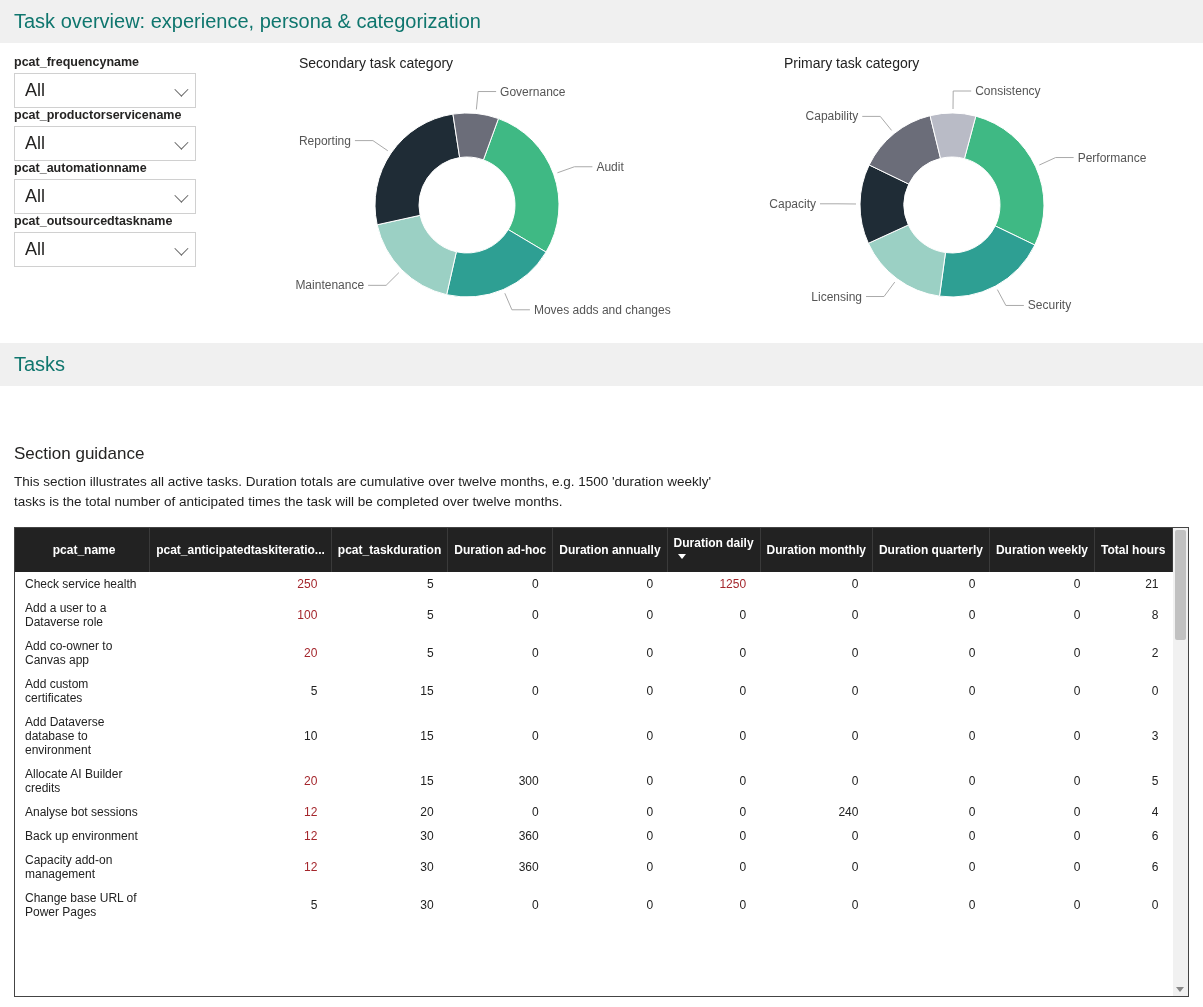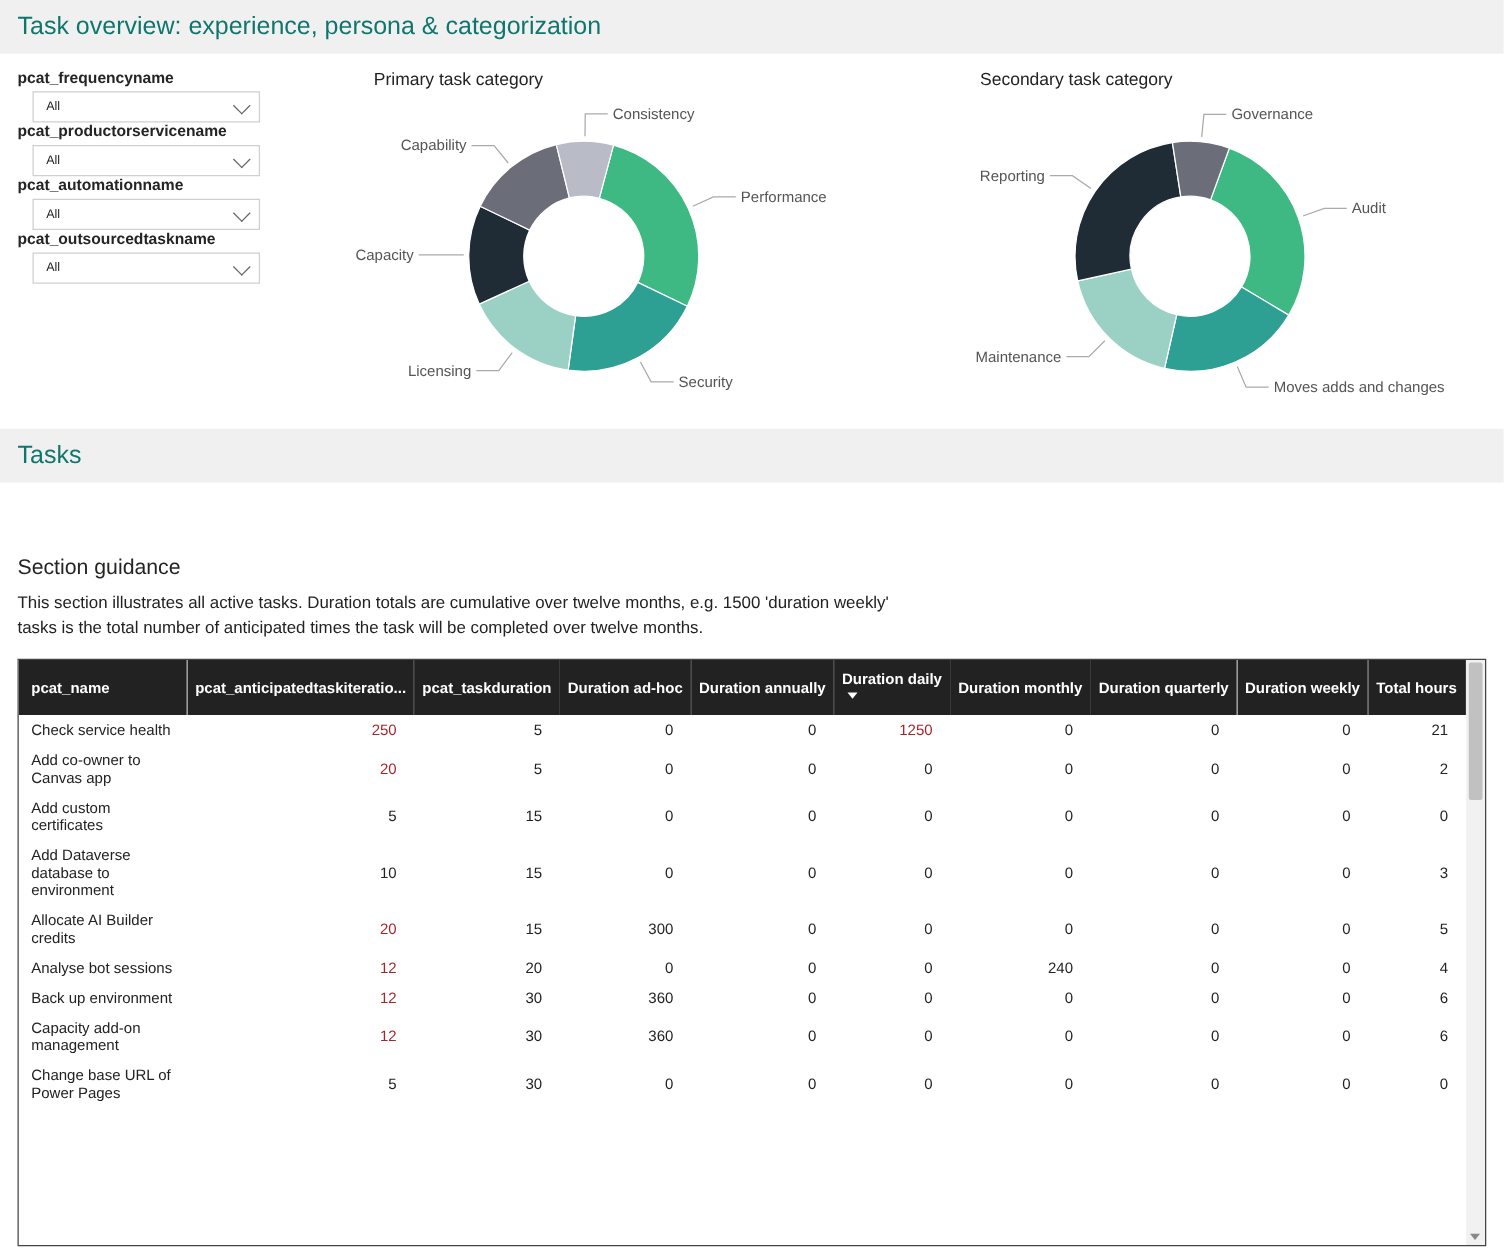--- a/index.html
+++ b/index.html
@@ -32,25 +32,24 @@
     font-weight: 600;
     margin-bottom: 4px;
   }
   .filter-select {
     border: 1px solid #d0d0d0;
     padding: 6px 10px;
     width: 182px;
     display: flex;
     justify-content: space-between;
     align-items: center;
-    font-size: 10px;
+    font-size: 18px;
     color: #252423;
     cursor: pointer;
     background: #fff;
-    margin-left: 12px;
   }
   .chev {
     width: 10px; height: 10px;
     border-right: 1.5px solid #666;
     border-bottom: 1.5px solid #666;
     transform: rotate(45deg) translateY(-2px);
   }
   .charts-col {
     flex: 1;
     display: flex;
@@ -188,20 +187,42 @@
       </div>
       <div>
     <div class="filter-label">pcat_outsourcedtaskname</div>
     <div class="filter-select">
       <span>All</span>
       <span class="chev"></span>
     </div>
       </div>
     </div>
   <div class="charts-col">
+    <div class="chart-block">
+      <div class="chart-title">Secondary task category</div>
+      <div class="donut-wrap" id="donut2">
+          <svg width="460" height="260">
+            <path d="M 261.4658531859615 43.54827888769644 A 92 92 0 0 1 309.0243105176211 177.1079435680926 L 271.23007505267185 154.57805751378746 A 48 48 0 0 0 246.4169668796321 84.8947542022764 Z" fill="#3fb984" stroke="#fff" stroke-width="1"></path>
+            <polyline points="320.4375154675805,97.79664930397554 337.39454961775186,91.75852104847095 355.39454961775186,91.75852104847095" fill="none" stroke="#aaa" stroke-width="1"></polyline>
+            <text x="359.39454961775186" y="95.75852104847095" font-size="12" fill="#555" text-anchor="start">Audit</text>
+            <path d="M 309.0243105176211 177.1079435680926 A 92 92 0 0 1 209.617538219009 219.7137405961118 L 219.36567211426555 176.80716900666704 A 48 48 0 0 0 271.23007505267185 154.57805751378746 Z" fill="#2e9f93" stroke="#fff" stroke-width="1"></path>
+            <polyline points="267.8184233207313,218.2369925685025 274.9093776933684,234.78142867509672 292.9093776933684,234.78142867509672" fill="none" stroke="#aaa" stroke-width="1"></polyline>
+            <text x="296.9093776933684" y="238.78142867509672" font-size="12" fill="#555" text-anchor="start">Moves adds and changes</text>
+            <path d="M 209.617538219009 219.7137405961118 A 92 92 0 0 1 140.14615039325656 149.7556500993698 L 183.11973063995993 140.30729570401903 A 48 48 0 0 0 219.36567211426555 176.80716900666704 Z" fill="#9bd0c4" stroke="#fff" stroke-width="1"></path>
+            <polyline points="161.88120929249396,197.6448841565051 149.1089360348366,210.32829993584977 131.1089360348366,210.32829993584977" fill="none" stroke="#aaa" stroke-width="1"></polyline>
+            <text x="127.1089360348366" y="214.32829993584977" font-size="12" fill="#555" text-anchor="end">Maintenance</text>
+            <path d="M 140.14615039325656 149.7556500993698 A 92 92 0 0 1 215.92530306186853 39.08298890691714 L 222.6566798583662 82.56503769056546 A 48 48 0 0 0 183.11973063995993 140.30729570401903 Z" fill="#1f2c36" stroke="#fff" stroke-width="1"></path>
+            <polyline points="150.78910416528367,75.76316767120593 135.93706119627439,65.59376160955705 117.93706119627439,65.59376160955705" fill="none" stroke="#aaa" stroke-width="1"></polyline>
+            <text x="113.93706119627439" y="69.59376160955705" font-size="12" fill="#555" text-anchor="end">Reporting</text>
+            <path d="M 215.92530306186853 39.08298890691714 A 92 92 0 0 1 261.4658531859615 43.54827888769644 L 246.41696687963213 84.8947542022764 A 48 48 0 0 0 222.6566798583662 82.56503769056546 Z" fill="#6b6d79" stroke="#fff" stroke-width="1"></path>
+            <polyline points="239.36795837687842,34.45816960174422 241.12445057254314,16.544076402071255 259.12445057254314,16.544076402071255" fill="none" stroke="#aaa" stroke-width="1"></polyline>
+            <text x="263.12445057254314" y="20.544076402071255" font-size="12" fill="#555" text-anchor="start">Governance</text>
+          </svg>
+        </div>
+    </div>
     <div class="chart-block">
       <div class="chart-title">Primary task category</div>
       <div class="donut-wrap" id="donut1">
           <svg width="460" height="260">
             <path d="M 253.8113521494319 41.13482398140572 A 92 92 0 0 1 312.8293269690018 170.04126114225414 L 273.21530102730526 150.89109276987173 A 48 48 0 0 0 242.423314164921 83.63556033812472 Z" fill="#3fb984" stroke="#fff" stroke-width="1"></path>
             <polyline points="317.28666646851855,90.03704394300149 333.65291643136584,82.54398968231428 351.65291643136584,82.54398968231428" fill="none" stroke="#aaa" stroke-width="1"></polyline>
             <text x="355.65291643136584" y="86.54398968231428" font-size="12" fill="#555" text-anchor="start">Performance</text>
             <path d="M 312.8293269690018 170.04126114225414 A 92 92 0 0 1 217.51416733604398 221.14880132337282 L 223.4856525231534 177.5558963426293 A 48 48 0 0 0 273.21530102730526 150.89109276987173 Z" fill="#2e9f93" stroke="#fff" stroke-width="1"></path>
             <polyline points="275.3648734274292,214.60513139823925 283.8707871950721,230.46859353540913 301.8707871950721,230.46859353540913" fill="none" stroke="#aaa" stroke-width="1"></polyline>
             <text x="305.8707871950721" y="234.46859353540913" font-size="12" fill="#555" text-anchor="start">Security</text>
@@ -213,56 +234,34 @@
             <text x="94.00625069233162" y="132.80621661074795" font-size="12" fill="#555" text-anchor="end">Capacity</text>
             <path d="M 147.17067303099822 89.95873885774586 A 92 92 0 0 1 208.05492190277062 40.655646248313474 L 218.55039403622814 83.38555456433747 A 48 48 0 0 0 186.7846989726947 109.10890723012827 Z" fill="#6b6d79" stroke="#fff" stroke-width="1"></path>
             <polyline points="169.58524245921564,55.393987700130765 158.25747542031854,41.4053603939053 140.25747542031854,41.4053603939053" fill="none" stroke="#aaa" stroke-width="1"></polyline>
             <text x="136.25747542031854" y="45.4053603939053" font-size="12" fill="#555" text-anchor="end">Capability</text>
             <path d="M 208.05492190277062 40.655646248313474 A 92 92 0 0 1 253.81135214943194 41.13482398140573 L 242.423314164921 83.63556033812472 A 48 48 0 0 0 218.55039403622814 83.38555456433747 Z" fill="#b9bbc6" stroke="#fff" stroke-width="1"></path>
             <polyline points="231.0052912751597,34.005263740910834 231.19378338925213,16.00625069233162 249.19378338925213,16.00625069233162" fill="none" stroke="#aaa" stroke-width="1"></polyline>
             <text x="253.19378338925213" y="20.00625069233162" font-size="12" fill="#555" text-anchor="start">Consistency</text>
           </svg>
         </div>
     </div>
-    <div class="chart-block">
-      <div class="chart-title">Secondary task category</div>
-      <div class="donut-wrap" id="donut2">
-          <svg width="460" height="260">
-            <path d="M 261.4658531859615 43.54827888769644 A 92 92 0 0 1 309.0243105176211 177.1079435680926 L 271.23007505267185 154.57805751378746 A 48 48 0 0 0 246.4169668796321 84.8947542022764 Z" fill="#3fb984" stroke="#fff" stroke-width="1"></path>
-            <polyline points="320.4375154675805,97.79664930397554 337.39454961775186,91.75852104847095 355.39454961775186,91.75852104847095" fill="none" stroke="#aaa" stroke-width="1"></polyline>
-            <text x="359.39454961775186" y="95.75852104847095" font-size="12" fill="#555" text-anchor="start">Audit</text>
-            <path d="M 309.0243105176211 177.1079435680926 A 92 92 0 0 1 209.617538219009 219.7137405961118 L 219.36567211426555 176.80716900666704 A 48 48 0 0 0 271.23007505267185 154.57805751378746 Z" fill="#2e9f93" stroke="#fff" stroke-width="1"></path>
-            <polyline points="267.8184233207313,218.2369925685025 274.9093776933684,234.78142867509672 292.9093776933684,234.78142867509672" fill="none" stroke="#aaa" stroke-width="1"></polyline>
-            <text x="296.9093776933684" y="238.78142867509672" font-size="12" fill="#555" text-anchor="start">Moves adds and changes</text>
-            <path d="M 209.617538219009 219.7137405961118 A 92 92 0 0 1 140.14615039325656 149.7556500993698 L 183.11973063995993 140.30729570401903 A 48 48 0 0 0 219.36567211426555 176.80716900666704 Z" fill="#9bd0c4" stroke="#fff" stroke-width="1"></path>
-            <polyline points="161.88120929249396,197.6448841565051 149.1089360348366,210.32829993584977 131.1089360348366,210.32829993584977" fill="none" stroke="#aaa" stroke-width="1"></polyline>
-            <text x="127.1089360348366" y="214.32829993584977" font-size="12" fill="#555" text-anchor="end">Maintenance</text>
-            <path d="M 140.14615039325656 149.7556500993698 A 92 92 0 0 1 215.92530306186853 39.08298890691714 L 222.6566798583662 82.56503769056546 A 48 48 0 0 0 183.11973063995993 140.30729570401903 Z" fill="#1f2c36" stroke="#fff" stroke-width="1"></path>
-            <polyline points="150.78910416528367,75.76316767120593 135.93706119627439,65.59376160955705 117.93706119627439,65.59376160955705" fill="none" stroke="#aaa" stroke-width="1"></polyline>
-            <text x="113.93706119627439" y="69.59376160955705" font-size="12" fill="#555" text-anchor="end">Reporting</text>
-            <path d="M 215.92530306186853 39.08298890691714 A 92 92 0 0 1 261.4658531859615 43.54827888769644 L 246.41696687963213 84.8947542022764 A 48 48 0 0 0 222.6566798583662 82.56503769056546 Z" fill="#6b6d79" stroke="#fff" stroke-width="1"></path>
-            <polyline points="239.36795837687842,34.45816960174422 241.12445057254314,16.544076402071255 259.12445057254314,16.544076402071255" fill="none" stroke="#aaa" stroke-width="1"></polyline>
-            <text x="263.12445057254314" y="20.544076402071255" font-size="12" fill="#555" text-anchor="start">Governance</text>
-          </svg>
-        </div>
-    </div>
   </div>
 </div>
 
 <div class="section-header">Tasks</div>
 
 <div class="guidance-title">Section guidance</div>
 <div class="guidance-text">This section illustrates all active tasks. Duration totals are cumulative over twelve months, e.g. 1500 'duration weekly' tasks is the total number of anticipated times the task will be completed over twelve months.</div>
 
 <div class="table-container">
   <div class="table-scroll">
     <table>
       <thead>
           <tr id="thead-row">
-            <th style="width: 300px;">pcat_name</th>
+            <th style="width: 300px; text-align: center;">pcat_name</th>
             <th style="width: 140px; text-align: left;">pcat_anticipatedtaskiteratio...</th>
             <th style="width: 90px; text-align: left;">pcat_taskduration</th>
             <th style="width: 84px; text-align: left;">Duration ad-hoc</th>
             <th style="width: 90px; text-align: left;">Duration annually</th>
             <th style="width: 80px; text-align: left; line-height: 1.1;">Duration daily<br><span class="sort-ind"></span></th>
             <th style="width: 90px; text-align: left;">Duration monthly</th>
             <th style="width: 100px; text-align: right;">Duration quarterly</th>
             <th style="width: 90px; text-align: left;">Duration weekly</th>
             <th style="width: 80px; text-align: left;">Total hours</th>
           </tr>
@@ -274,20 +273,32 @@
             <td class="num">5</td>
             <td class="num">0</td>
             <td class="num">0</td>
             <td class="red">1250</td>
             <td class="num">0</td>
             <td class="num">0</td>
             <td class="num">0</td>
             <td class="num">21</td>
           </tr>
           <tr>
+            <td class="name">Add a user to a Dataverse role</td>
+            <td class="red">100</td>
+            <td class="num">5</td>
+            <td class="num">0</td>
+            <td class="num">0</td>
+            <td class="num">0</td>
+            <td class="num">0</td>
+            <td class="num">0</td>
+            <td class="num">0</td>
+            <td class="num">8</td>
+          </tr>
+          <tr>
             <td class="name">Add co-owner to Canvas app</td>
             <td class="red">20</td>
             <td class="num">5</td>
             <td class="num">0</td>
             <td class="num">0</td>
             <td class="num">0</td>
             <td class="num">0</td>
             <td class="num">0</td>
             <td class="num">0</td>
             <td class="num">2</td>

